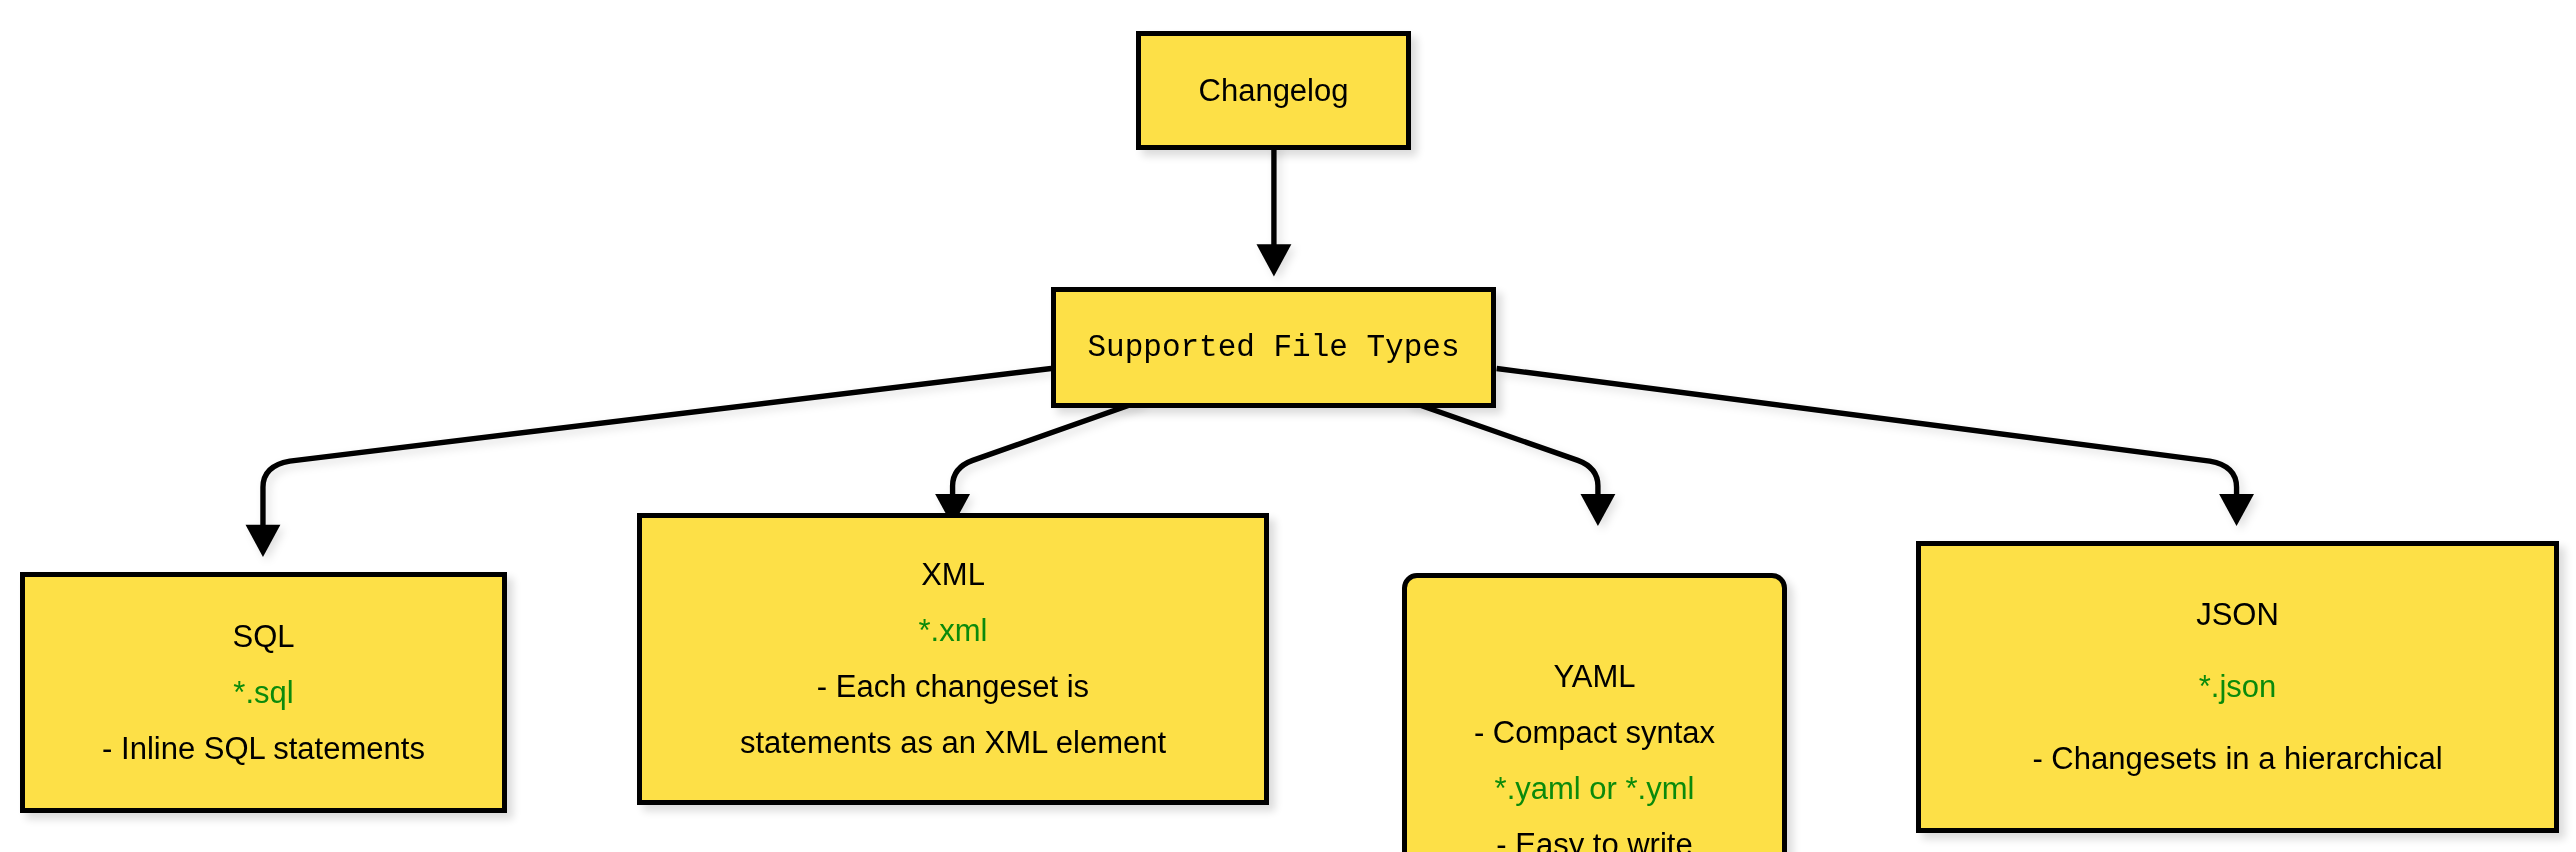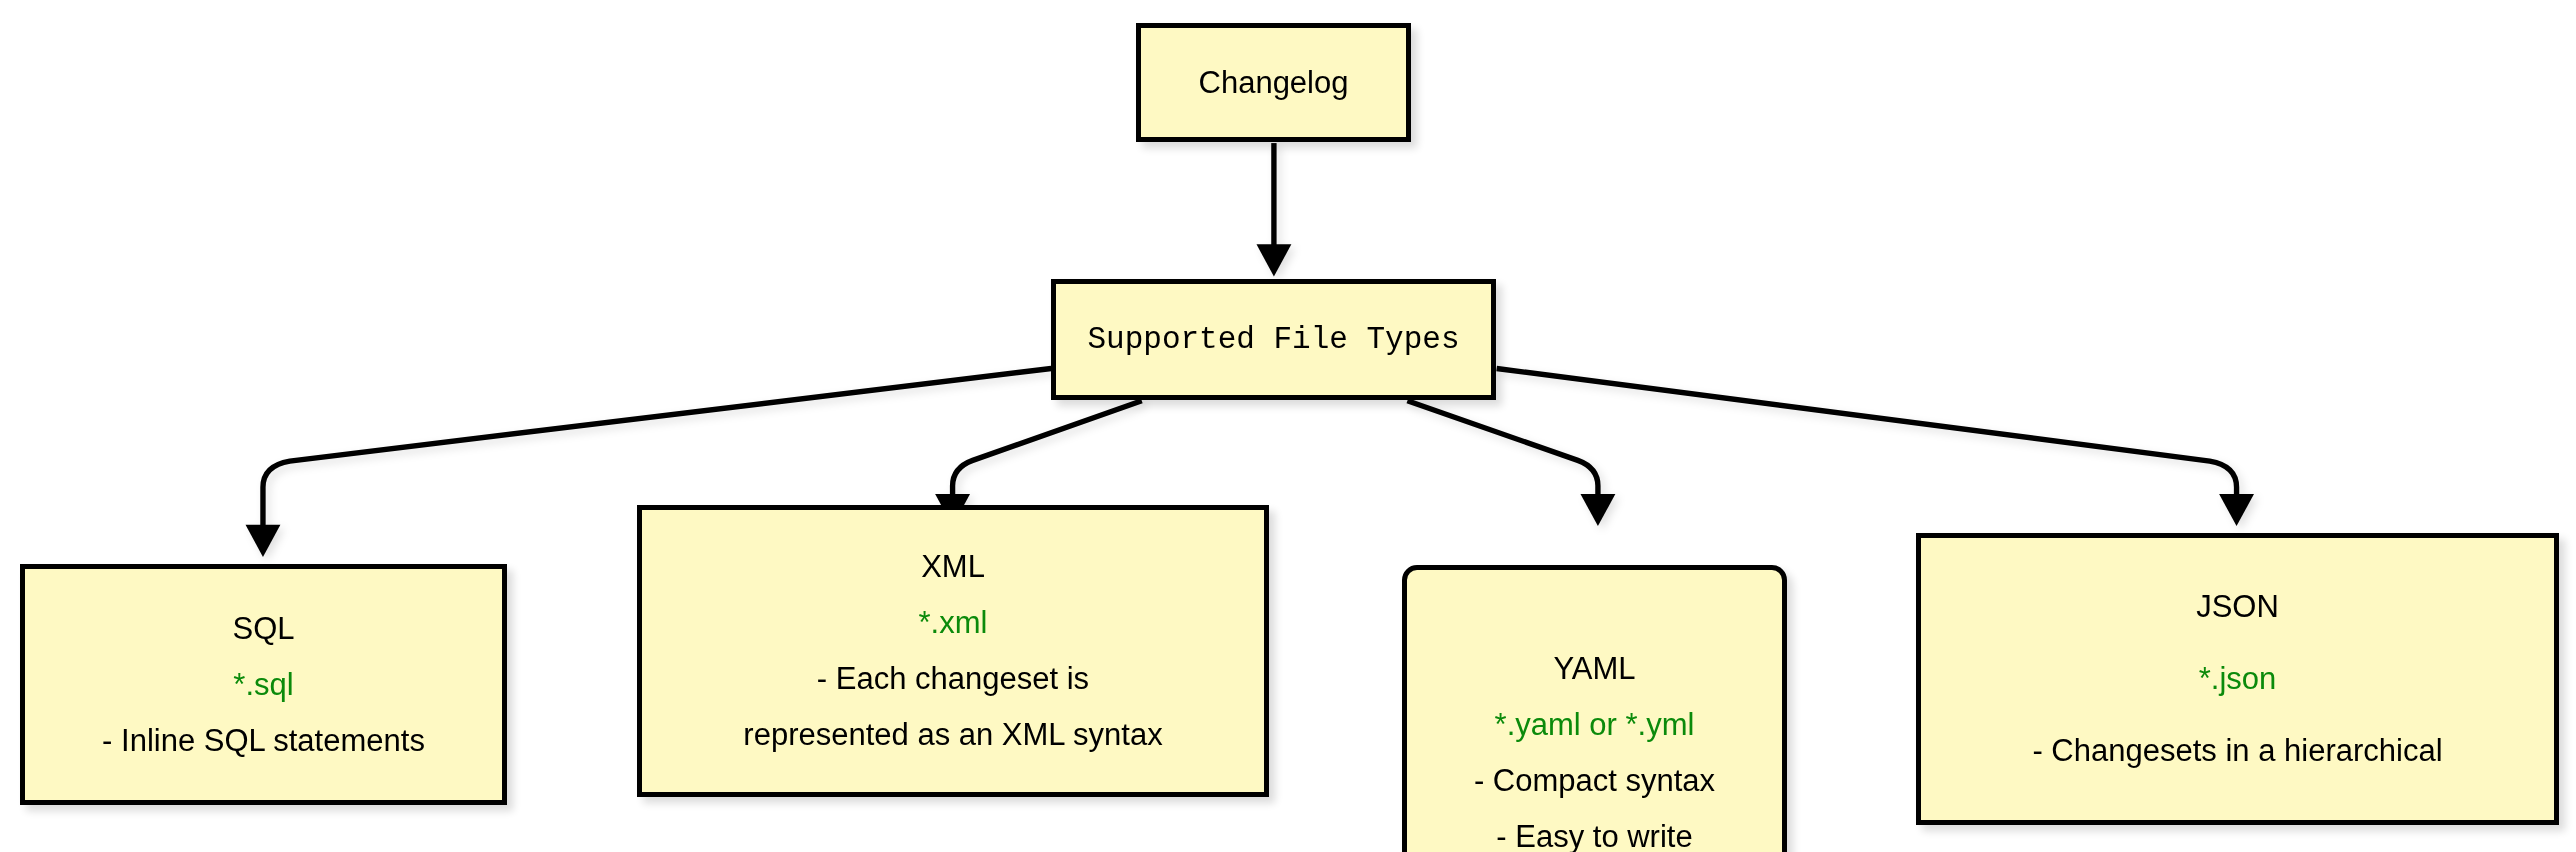--- a/index.html
+++ b/index.html
@@ -17,31 +17,32 @@
   }
   #connectors {
     position: absolute;
     left: 0; top: 0;
     width: 2576px;
     height: 853px;
   }
   .node {
     position: absolute;
     box-sizing: border-box;
-    background: #fef9c3;
+    background: #fde047;
     border: 5.4px solid #000000;
     box-shadow: 6px 6px 8px rgba(0,0,0,0.14);
     display: flex;
     flex-direction: column;
     align-items: center;
     justify-content: center;
     text-align: center;
     color: #000000;
     font-size: 31px;
     line-height: 56px;
+    margin-top: 8px;
   }
   .node .line { white-space: nowrap; }
   .node .pattern { color: #0b8a0b; }
   #node-changelog { left: 1136px; top: 23px;  width: 275px; height: 119px; }
   #node-hub       { left: 1051px; top: 279px; width: 445px; height: 121px; font-family: Liberation Mono, monospace; }
   #node-sql       { left: 20px;   top: 564px; width: 487px; height: 241px; }
   #node-xml       { left: 637px;  top: 505px; width: 632px; height: 292px; }
   #node-yaml      { left: 1402px; top: 565px; width: 385px; height: 376px; border-radius: 15px; }
   #node-json      { left: 1916px; top: 533px; width: 643px; height: 292px; gap: 16px; }
 </style>
@@ -86,27 +87,27 @@
   <div class="node" id="node-sql">
     <div class="line name">SQL</div>
     <div class="line pattern">*.sql</div>
     <div class="line">- Inline SQL statements</div>
   </div>
 
   <div class="node" id="node-xml">
     <div class="line name">XML</div>
     <div class="line pattern">*.xml</div>
     <div class="line">- Each changeset is</div>
-    <div class="line">represented as an XML syntax</div>
+    <div class="line">statements as an XML element</div>
   </div>
 
   <div class="node" id="node-yaml">
     <div class="line name">YAML</div>
+    <div class="line">- Compact syntax</div>
     <div class="line pattern">*.yaml or *.yml</div>
-    <div class="line">- Compact syntax</div>
     <div class="line">- Easy to write</div>
   </div>
 
   <div class="node" id="node-json">
     <div class="line name">JSON</div>
     <div class="line pattern">*.json</div>
     <div class="line">- Changesets in a hierarchical</div>
   </div>
 
 </div>

